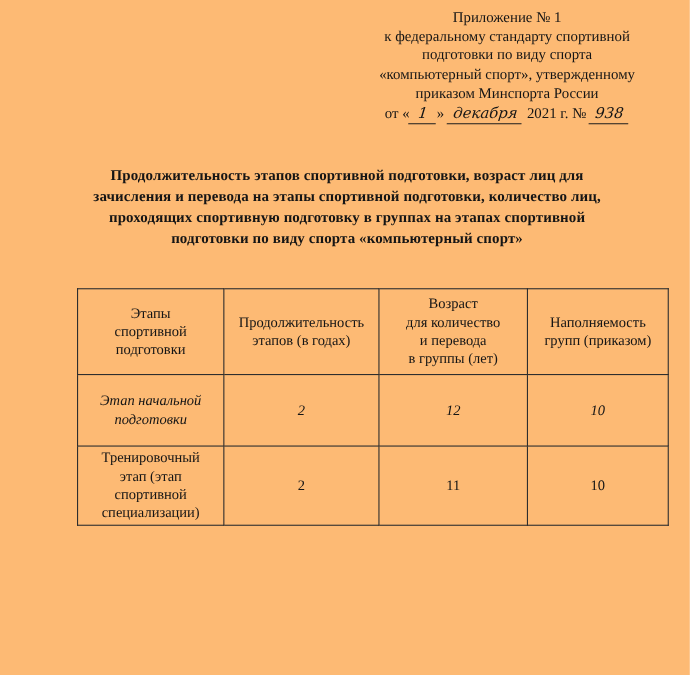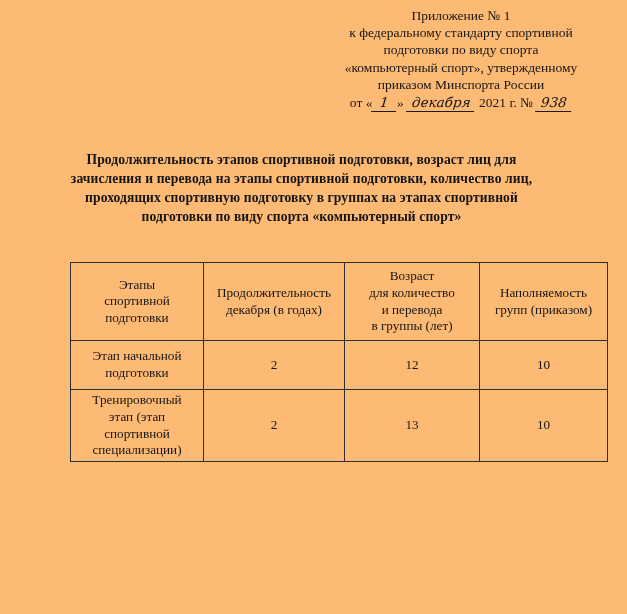--- a/index.html
+++ b/index.html
@@ -34,21 +34,21 @@
     font-style: italic;
     border-bottom: 1px solid #1c1c1c;
     padding: 0 5px;
     transform: skewX(-6deg);
   }
   .hand-day { padding: 0 8px; }
 
   
   .doc-title {
     position: absolute;
-    top: 150px; left: 18px;
+    top: 150px; left: 32px;
     width: 567px;
     text-align: center;
     font-weight: bold;
     font-size: 13.6px;
     line-height: 19px;
     white-space: pre-line;
     letter-spacing: 0.1px;
   }
 
   
@@ -69,21 +69,21 @@
     line-height: 16.6px;
     white-space: pre-line;
     padding: 2px 2px;
     overflow: hidden;
   }
   col.c1 { width: 133px; }
   col.c2 { width: 141px; }
   col.c3 { width: 135px; }
   col.c4 { width: 128px; }
   tr.r-head { height: 78px; }
-  tr.r1 { height: 49px; }
+  tr.r1 { height: 65px; font-style: italic; }
   tr.r2 { height: 72px; }
   tr.r3 { height: 68px; }
   tr.r4 { height: 53px; }
 </style>
 </head>
 <body>
 
 <div class="page">
 
   <div class="appendix">
@@ -111,40 +111,40 @@
         <col class="c2">
         <col class="c3">
         <col class="c4">
     </colgroup>
     <tbody>
       <tr class="r-head">
         <td>Этапы
 спортивной
 подготовки</td>
         <td>Продолжительность
-декабря (в годах)</td>
+этапов (в годах)</td>
         <td>Возраст
 для количество
 и перевода
 в группы (лет)</td>
         <td>Наполняемость
 групп (приказом)</td>
       </tr>
       <tr class="r1">
         <td>Этап начальной
 подготовки</td>
         <td>2</td>
         <td>12</td>
         <td>10</td>
       </tr>
       <tr class="r2">
         <td>Тренировочный
 этап (этап
 спортивной
 специализации)</td>
         <td>2</td>
-        <td>13</td>
+        <td>11</td>
         <td>10</td>
       </tr>
     </tbody>
   </table>
 
 </div>
 
 </body></html>

